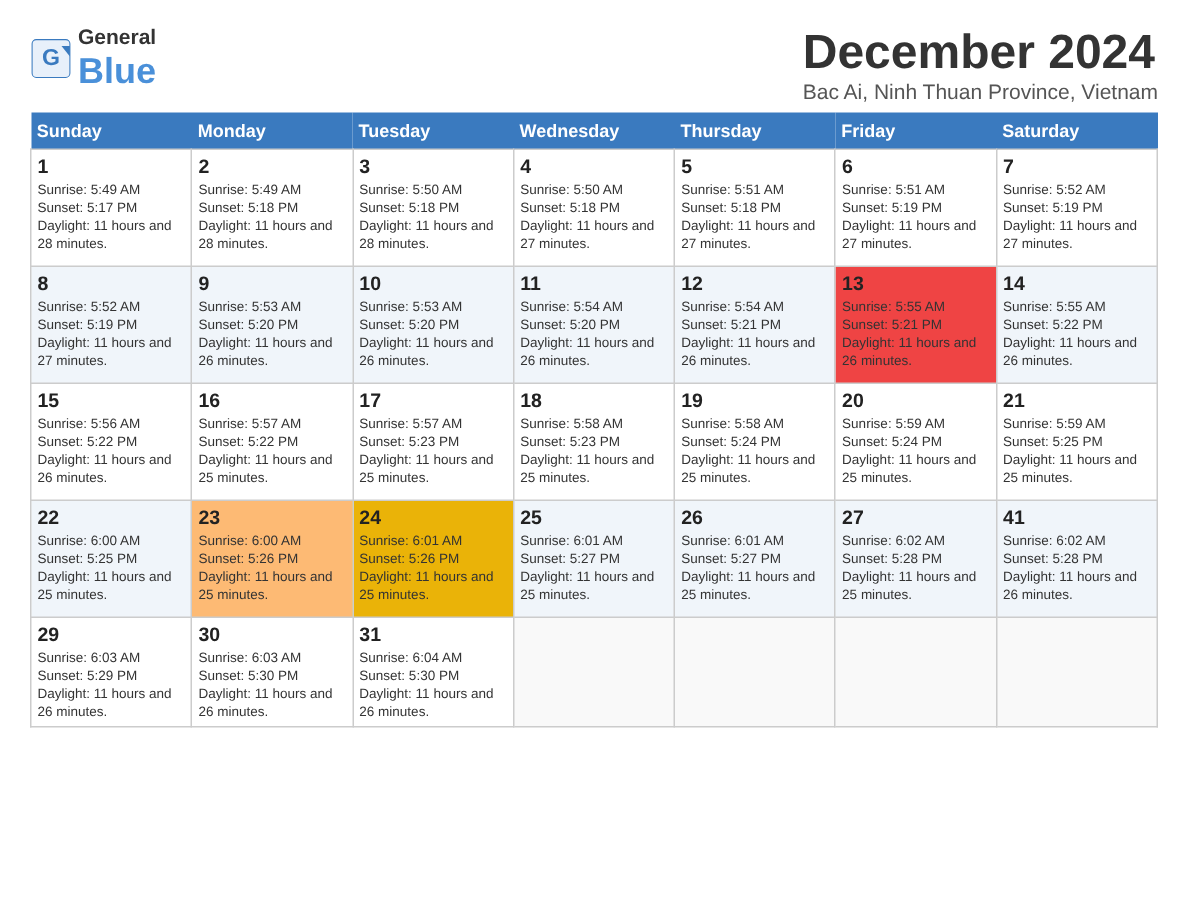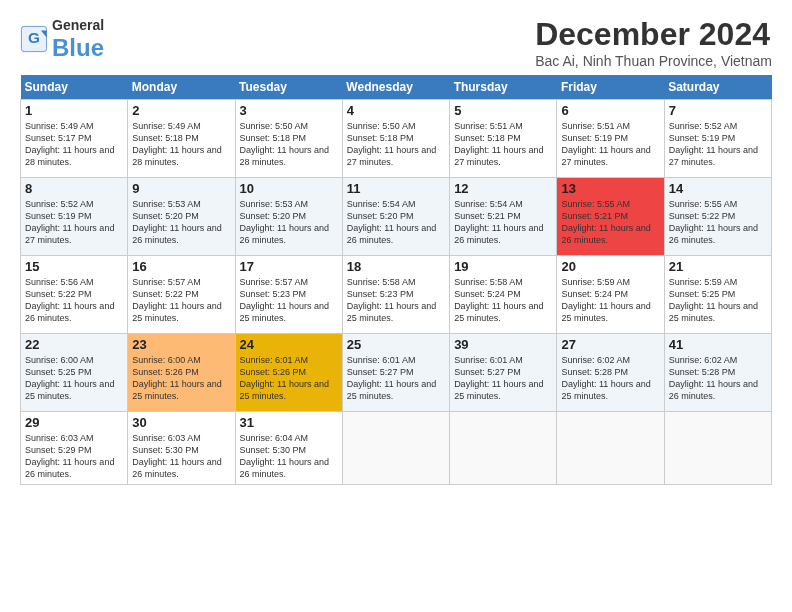--- a/index.html
+++ b/index.html
@@ -327,21 +327,21 @@
       </td>
         <td style="background: rgb(240, 245, 250);">
         <span class="day-number">25</span>
         <div class="day-info">
           Sunrise: 6:01 AM<br>
           Sunset: 5:27 PM<br>
           Daylight: 11 hours and 25 minutes.
         </div>
       </td>
         <td style="background: rgb(240, 245, 250);">
-        <span class="day-number">39</span>
+        <span class="day-number">26</span>
         <div class="day-info">
           Sunrise: 6:01 AM<br>
           Sunset: 5:27 PM<br>
           Daylight: 11 hours and 25 minutes.
         </div>
       </td>
         <td style="background: rgb(240, 245, 250);">
         <span class="day-number">27</span>
         <div class="day-info">
           Sunrise: 6:02 AM<br>

